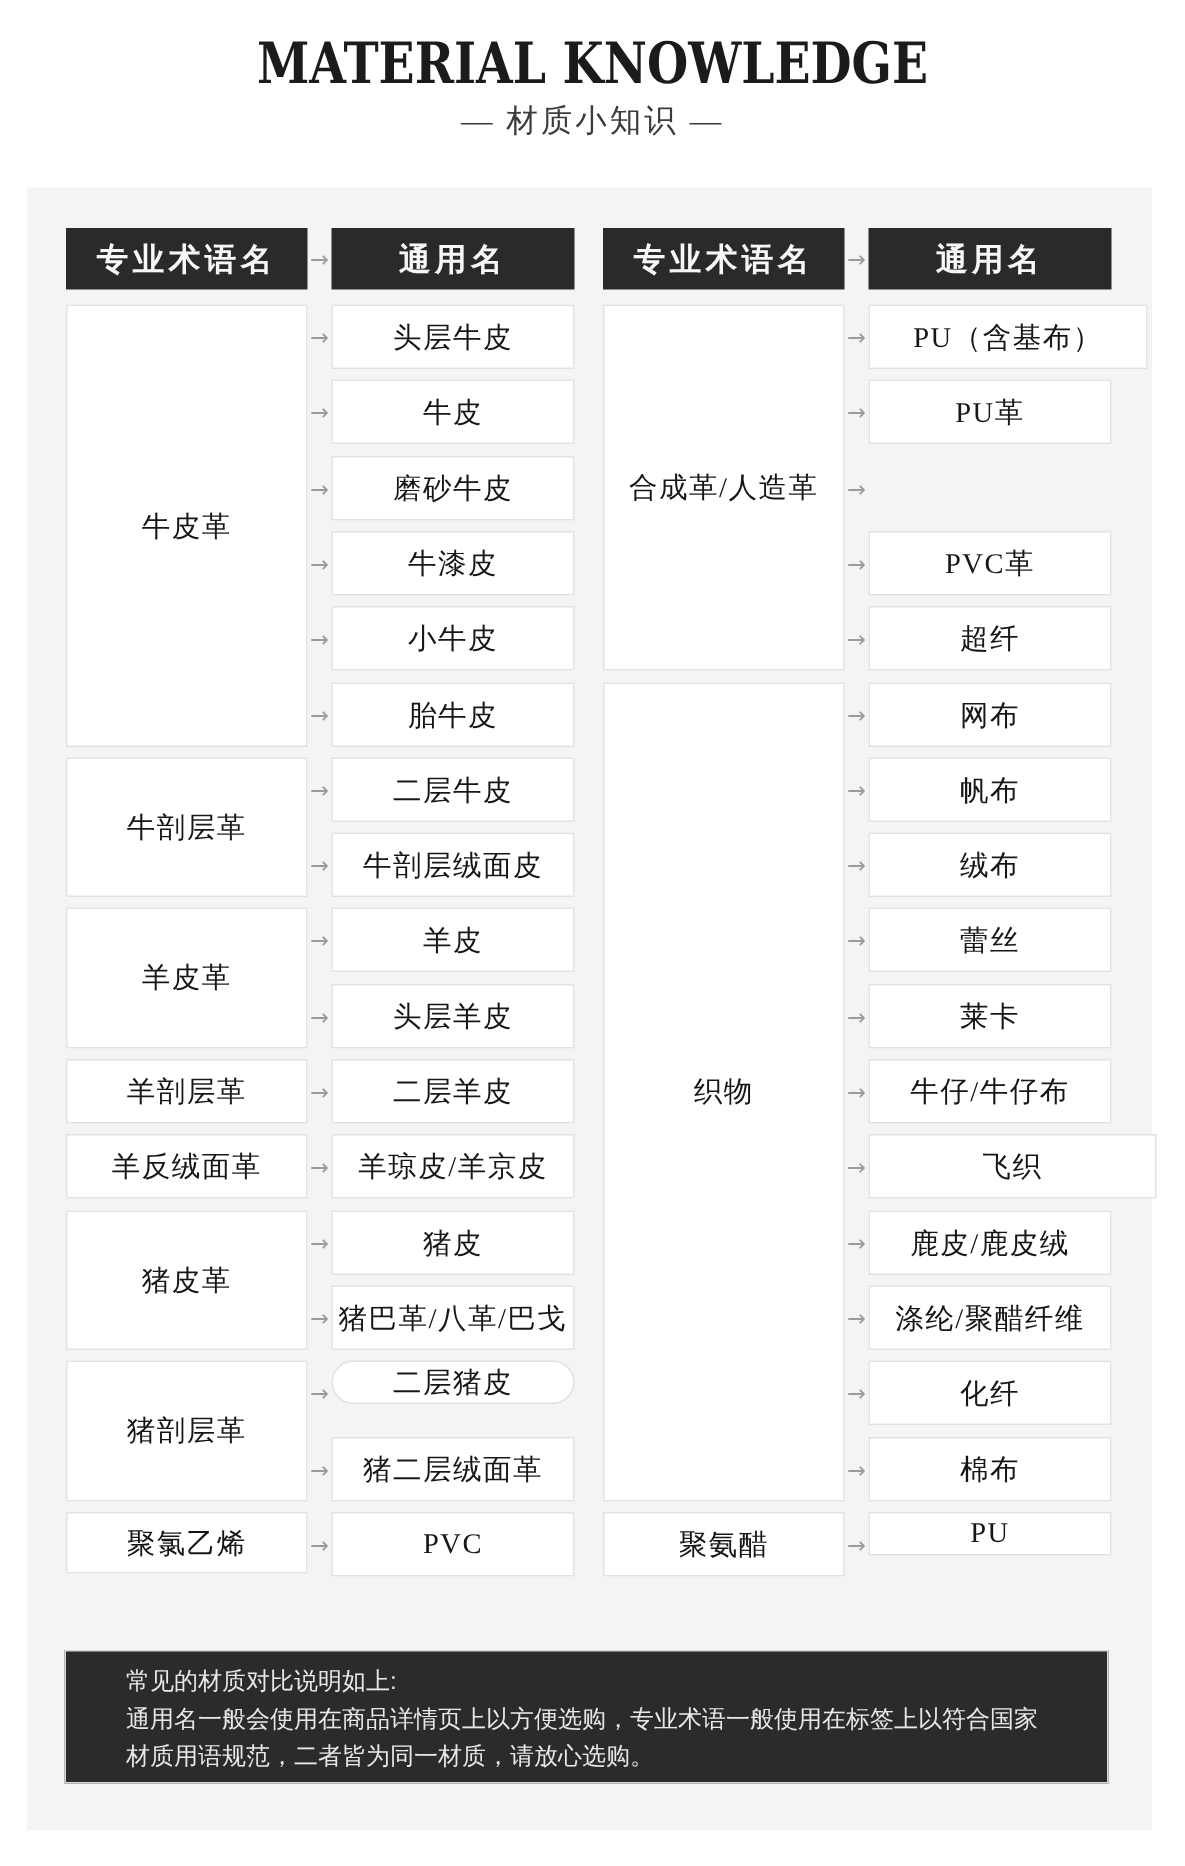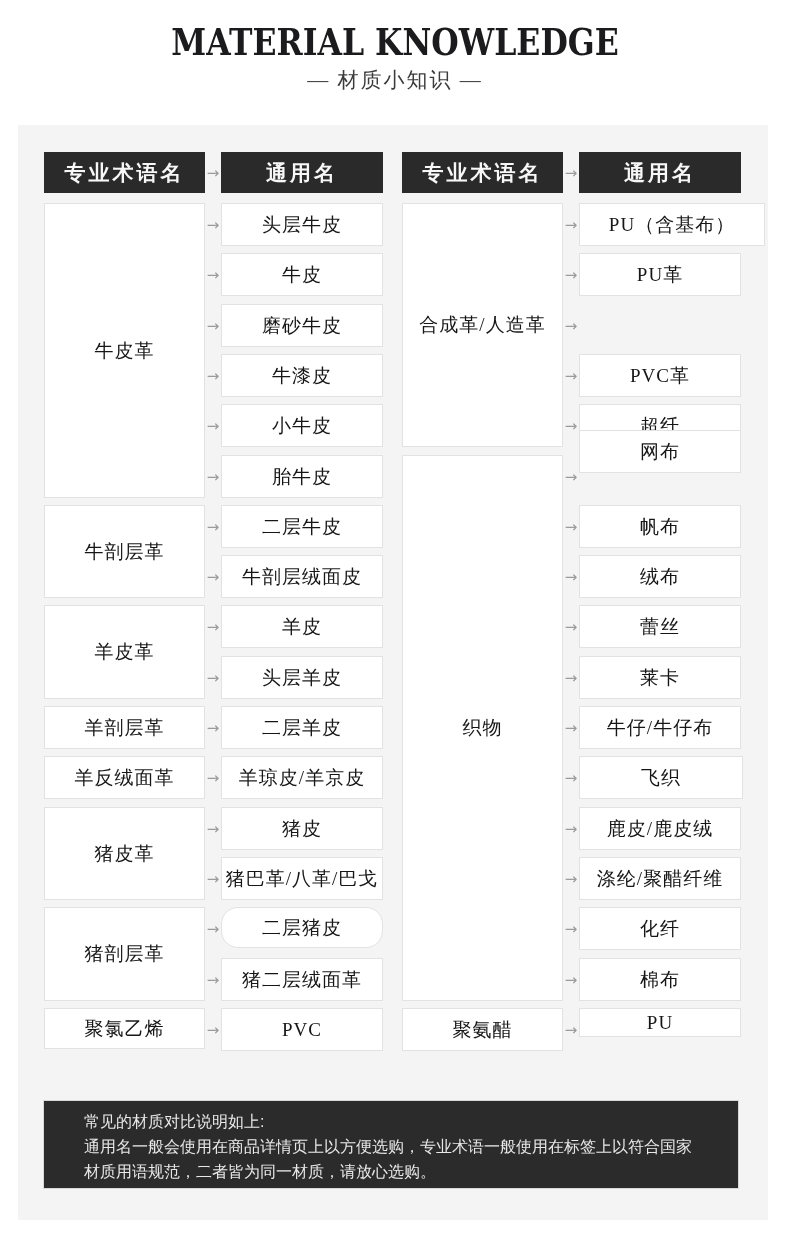--- a/index.html
+++ b/index.html
@@ -123,54 +123,54 @@
       <div class="cell" style="left: 44px; top: 756px; width: 161px; height: 43px;">羊反绒面革</div>
       <div class="arrow" style="left: 205px; top: 756px; width: 16px; height: 43px;">→</div>
       <div class="cell" style="left: 221px; top: 756px; width: 162px; height: 43px;">羊琼皮/羊京皮</div>
       <div class="cell" style="left: 44px; top: 807px; width: 161px; height: 93px;">猪皮革</div>
       <div class="arrow" style="left: 205px; top: 807px; width: 16px; height: 43px;">→</div>
       <div class="cell" style="left: 221px; top: 807px; width: 162px; height: 43px;">猪皮</div>
       <div class="arrow" style="left: 205px; top: 857px; width: 16px; height: 43px;">→</div>
       <div class="cell" style="left: 221px; top: 857px; width: 162px; height: 43px;">猪巴革/八革/巴戈</div>
       <div class="cell" style="left: 44px; top: 907px; width: 161px; height: 94px;">猪剖层革</div>
       <div class="arrow" style="left: 205px; top: 907px; width: 16px; height: 43px;">→</div>
-      <div class="cell" style="left: 221px; top: 907px; width: 162px; height: 41px; border-radius: 17px;">二层猪皮</div>
+      <div class="cell" style="left: 221px; top: 907px; width: 162px; height: 29px; border-radius: 17px;">二层猪皮</div>
       <div class="arrow" style="left: 205px; top: 958px; width: 16px; height: 43px;">→</div>
       <div class="cell" style="left: 221px; top: 958px; width: 162px; height: 43px;">猪二层绒面革</div>
       <div class="cell" style="left: 44px; top: 1008px; width: 161px; height: 41px;">聚氯乙烯</div>
       <div class="arrow" style="left: 205px; top: 1008px; width: 16px; height: 43px;">→</div>
       <div class="cell" style="left: 221px; top: 1008px; width: 162px; height: 43px;">PVC</div>
       <div class="hdr" style="left: 402px; top: 152px; width: 161px; height: 41px;">专业术语名</div>
       <div class="arrow" style="left: 563px; top: 152px; width: 16px; height: 41px;">→</div>
       <div class="hdr" style="left: 579px; top: 152px; width: 162px; height: 41px;">通用名</div>
       <div class="cell" style="left: 402px; top: 203px; width: 161px; height: 244px;">合成革/人造革</div>
       <div class="arrow" style="left: 563px; top: 203px; width: 16px; height: 43px;">→</div>
       <div class="cell" style="left: 579px; top: 203px; width: 186px; height: 43px;">PU（含基布）</div>
       <div class="arrow" style="left: 563px; top: 253px; width: 16px; height: 43px;">→</div>
       <div class="cell" style="left: 579px; top: 253px; width: 162px; height: 43px;">PU革</div>
       <div class="arrow" style="left: 563px; top: 304px; width: 16px; height: 43px;">→</div>
       <div class="arrow" style="left: 563px; top: 354px; width: 16px; height: 43px;">→</div>
       <div class="cell" style="left: 579px; top: 354px; width: 162px; height: 43px;">PVC革</div>
       <div class="arrow" style="left: 563px; top: 404px; width: 16px; height: 43px;">→</div>
       <div class="cell" style="left: 579px; top: 404px; width: 162px; height: 43px;">超纤</div>
       <div class="cell" style="left: 402px; top: 455px; width: 161px; height: 546px;">织物</div>
       <div class="arrow" style="left: 563px; top: 455px; width: 16px; height: 43px;">→</div>
-      <div class="cell" style="left: 579px; top: 430px; width: 162px; height: 43px;">网布</div>
+      <div class="cell" style="left: 579px; top: 455px; width: 162px; height: 43px;">网布</div>
       <div class="arrow" style="left: 563px; top: 505px; width: 16px; height: 43px;">→</div>
       <div class="cell" style="left: 579px; top: 505px; width: 162px; height: 43px;">帆布</div>
       <div class="arrow" style="left: 563px; top: 555px; width: 16px; height: 43px;">→</div>
       <div class="cell" style="left: 579px; top: 555px; width: 162px; height: 43px;">绒布</div>
       <div class="arrow" style="left: 563px; top: 605px; width: 16px; height: 43px;">→</div>
       <div class="cell" style="left: 579px; top: 605px; width: 162px; height: 43px;">蕾丝</div>
       <div class="arrow" style="left: 563px; top: 656px; width: 16px; height: 43px;">→</div>
       <div class="cell" style="left: 579px; top: 656px; width: 162px; height: 43px;">莱卡</div>
       <div class="arrow" style="left: 563px; top: 706px; width: 16px; height: 43px;">→</div>
       <div class="cell" style="left: 579px; top: 706px; width: 162px; height: 43px;">牛仔/牛仔布</div>
       <div class="arrow" style="left: 563px; top: 756px; width: 16px; height: 43px;">→</div>
-      <div class="cell" style="left: 579px; top: 756px; width: 164px; height: 43px;">飞织</div>
+      <div class="cell" style="left: 579px; top: 756px; width: 192px; height: 43px;">飞织</div>
       <div class="arrow" style="left: 563px; top: 807px; width: 16px; height: 43px;">→</div>
       <div class="cell" style="left: 579px; top: 807px; width: 162px; height: 43px;">鹿皮/鹿皮绒</div>
       <div class="arrow" style="left: 563px; top: 857px; width: 16px; height: 43px;">→</div>
       <div class="cell" style="left: 579px; top: 857px; width: 162px; height: 43px;">涤纶/聚醋纤维</div>
       <div class="arrow" style="left: 563px; top: 907px; width: 16px; height: 43px;">→</div>
       <div class="cell" style="left: 579px; top: 907px; width: 162px; height: 43px;">化纤</div>
       <div class="arrow" style="left: 563px; top: 958px; width: 16px; height: 43px;">→</div>
       <div class="cell" style="left: 579px; top: 958px; width: 162px; height: 43px;">棉布</div>
       <div class="cell" style="left: 402px; top: 1008px; width: 161px; height: 43px;">聚氨醋</div>
       <div class="arrow" style="left: 563px; top: 1008px; width: 16px; height: 43px;">→</div>

